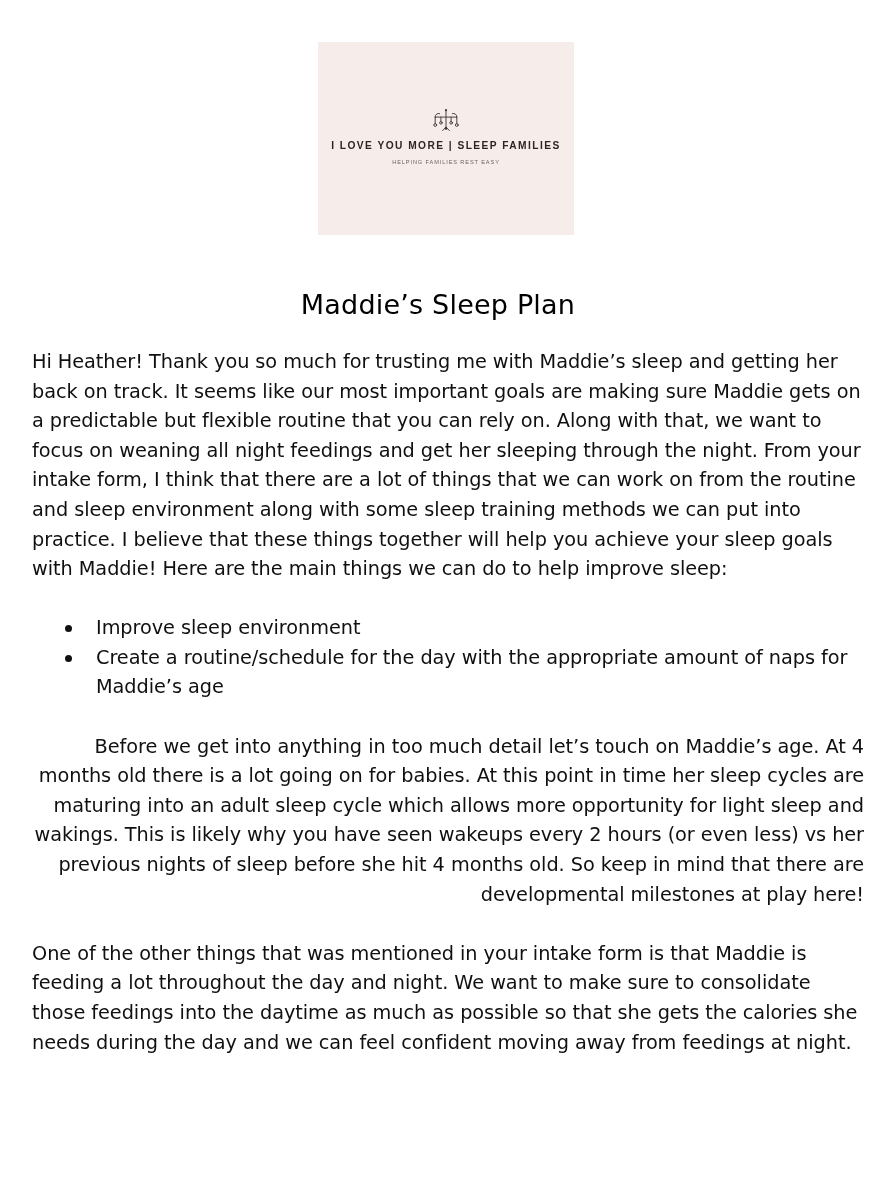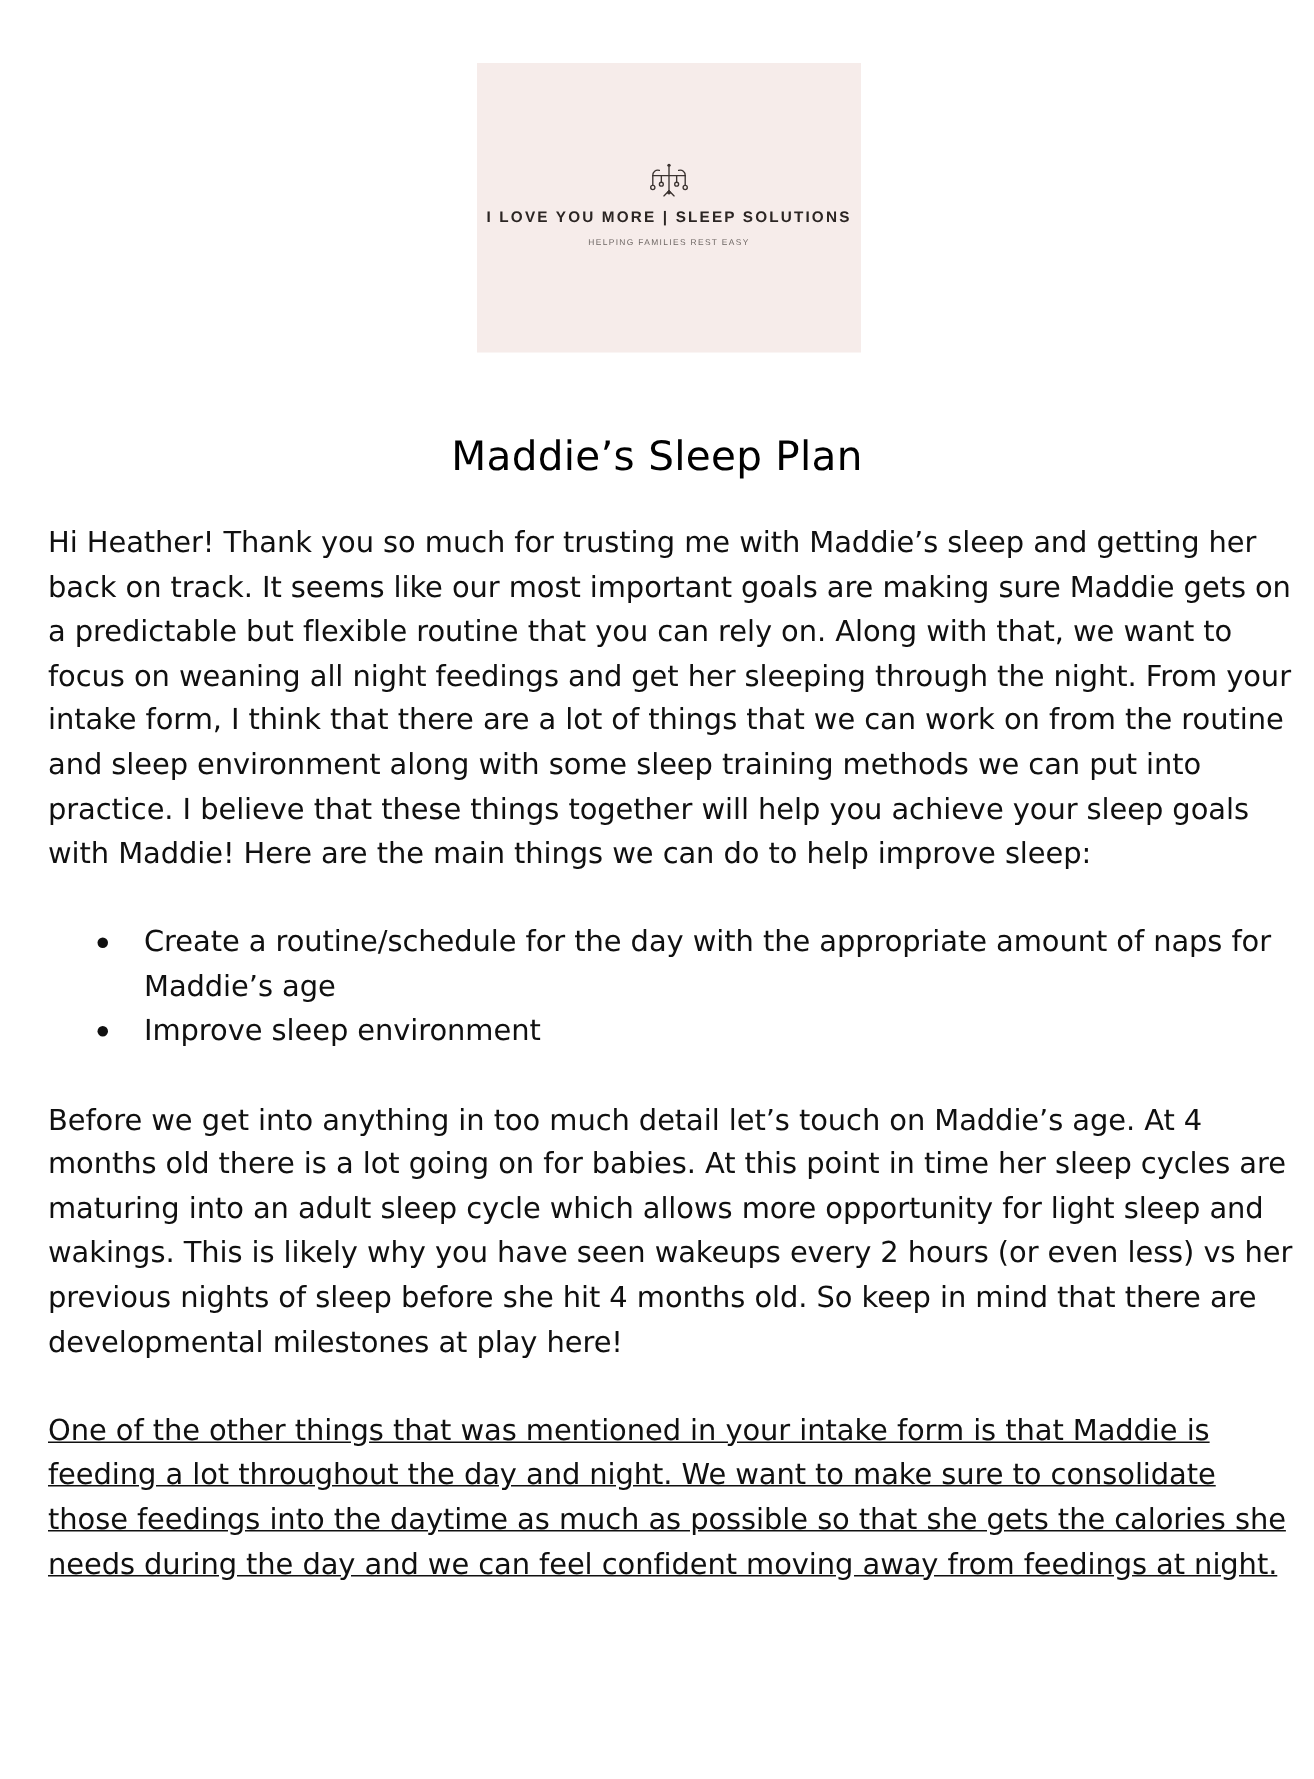--- a/index.html
+++ b/index.html
@@ -96,21 +96,20 @@
     font-family: "DejaVu Sans", sans-serif;
     font-size: 19.3px;
     font-weight: 400;
     line-height: 29.6px;
     color: #101010;
     margin: 0;
     letter-spacing: -0.05px;
   }
   .para + .para {
     margin-top: 29.6px;
-    text-decoration: underline;
   }
   .bullet-list {
     margin: 29.5px 0 0 0;
     padding: 0;
     list-style: none;
   }
   .bullet-list li {
     position: relative;
     padding-left: 64px;
     font-family: "DejaVu Sans", sans-serif;
@@ -124,20 +123,21 @@
     position: absolute;
     left: 33px;
     top: 12px;
     width: 7px;
     height: 7px;
     border-radius: 50%;
     background: #101010;
   }
   .after-list {
     margin-top: 29.6px;
+    text-align: right;
   }
 </style>
 </head>
 <body>
 
 <div class="page">
 
   <div class="logo-banner">
     <div class="logo-inner">
       <span class="mobile-icon">
@@ -161,40 +161,40 @@
           <circle cx="4.2" cy="17.0" r="1.4"></circle>
           <circle cx="25.8" cy="17.0" r="1.4"></circle>
           <circle cx="9.9" cy="14.8" r="1.3"></circle>
           <circle cx="20.1" cy="14.8" r="1.3"></circle>
 
           <line x1="15" y1="19.2" x2="11.6" y2="22.6"></line>
           <line x1="15" y1="19.2" x2="18.4" y2="22.6"></line>
           <circle cx="15" cy="20.4" r="1.3" fill="#3b3330" stroke="none"></circle>
         </svg>
       </span>
-      <div class="logo-wordmark">I LOVE YOU MORE | SLEEP SOLUTIONS</div>
+      <div class="logo-wordmark">I LOVE YOU MORE | SLEEP FAMILIES</div>
       <div class="logo-tagline">HELPING FAMILIES REST EASY</div>
     </div>
   </div>
 
   <h1 class="doc-title">Maddie’s Sleep Plan</h1>
 
   <div class="content">
 
     <p class="para">Hi Heather! Thank you so much for trusting me with Maddie’s sleep and getting her back on track. It seems like our most important goals are making sure Maddie gets on a predictable but flexible routine that you can rely on. Along with that, we want to focus on weaning all night feedings and get her sleeping through the night. From your intake form, I think that there are a lot of things that we can work on from the routine and sleep environment along with some sleep training methods we can put into practice. I believe that these things together will help you achieve your sleep goals with Maddie! Here are the main things we can do to help improve sleep:</p>
 
     <ul class="bullet-list">
+      <li>
+        <span class="dot"></span>
+        <span>Improve sleep environment</span>
+      </li>
       <li>
         <span class="dot"></span>
         <span>Create a routine/schedule for the day with the appropriate amount of naps for Maddie’s age</span>
       </li>
-      <li>
-        <span class="dot"></span>
-        <span>Improve sleep environment</span>
-      </li>
     </ul>
 
     <p class="para after-list">Before we get into anything in too much detail let’s touch on Maddie’s age. At 4 months old there is a lot going on for babies. At this point in time her sleep cycles are maturing into an adult sleep cycle which allows more opportunity for light sleep and wakings. This is likely why you have seen wakeups every 2 hours (or even less) vs her previous nights of sleep before she hit 4 months old. So keep in mind that there are developmental milestones at play here!</p>
 
     <p class="para">One of the other things that was mentioned in your intake form is that Maddie is feeding a lot throughout the day and night. We want to make sure to consolidate those feedings into the daytime as much as possible so that she gets the calories she needs during the day and we can feel confident moving away from feedings at night.</p>
 
   </div>
 
 </div>
 

